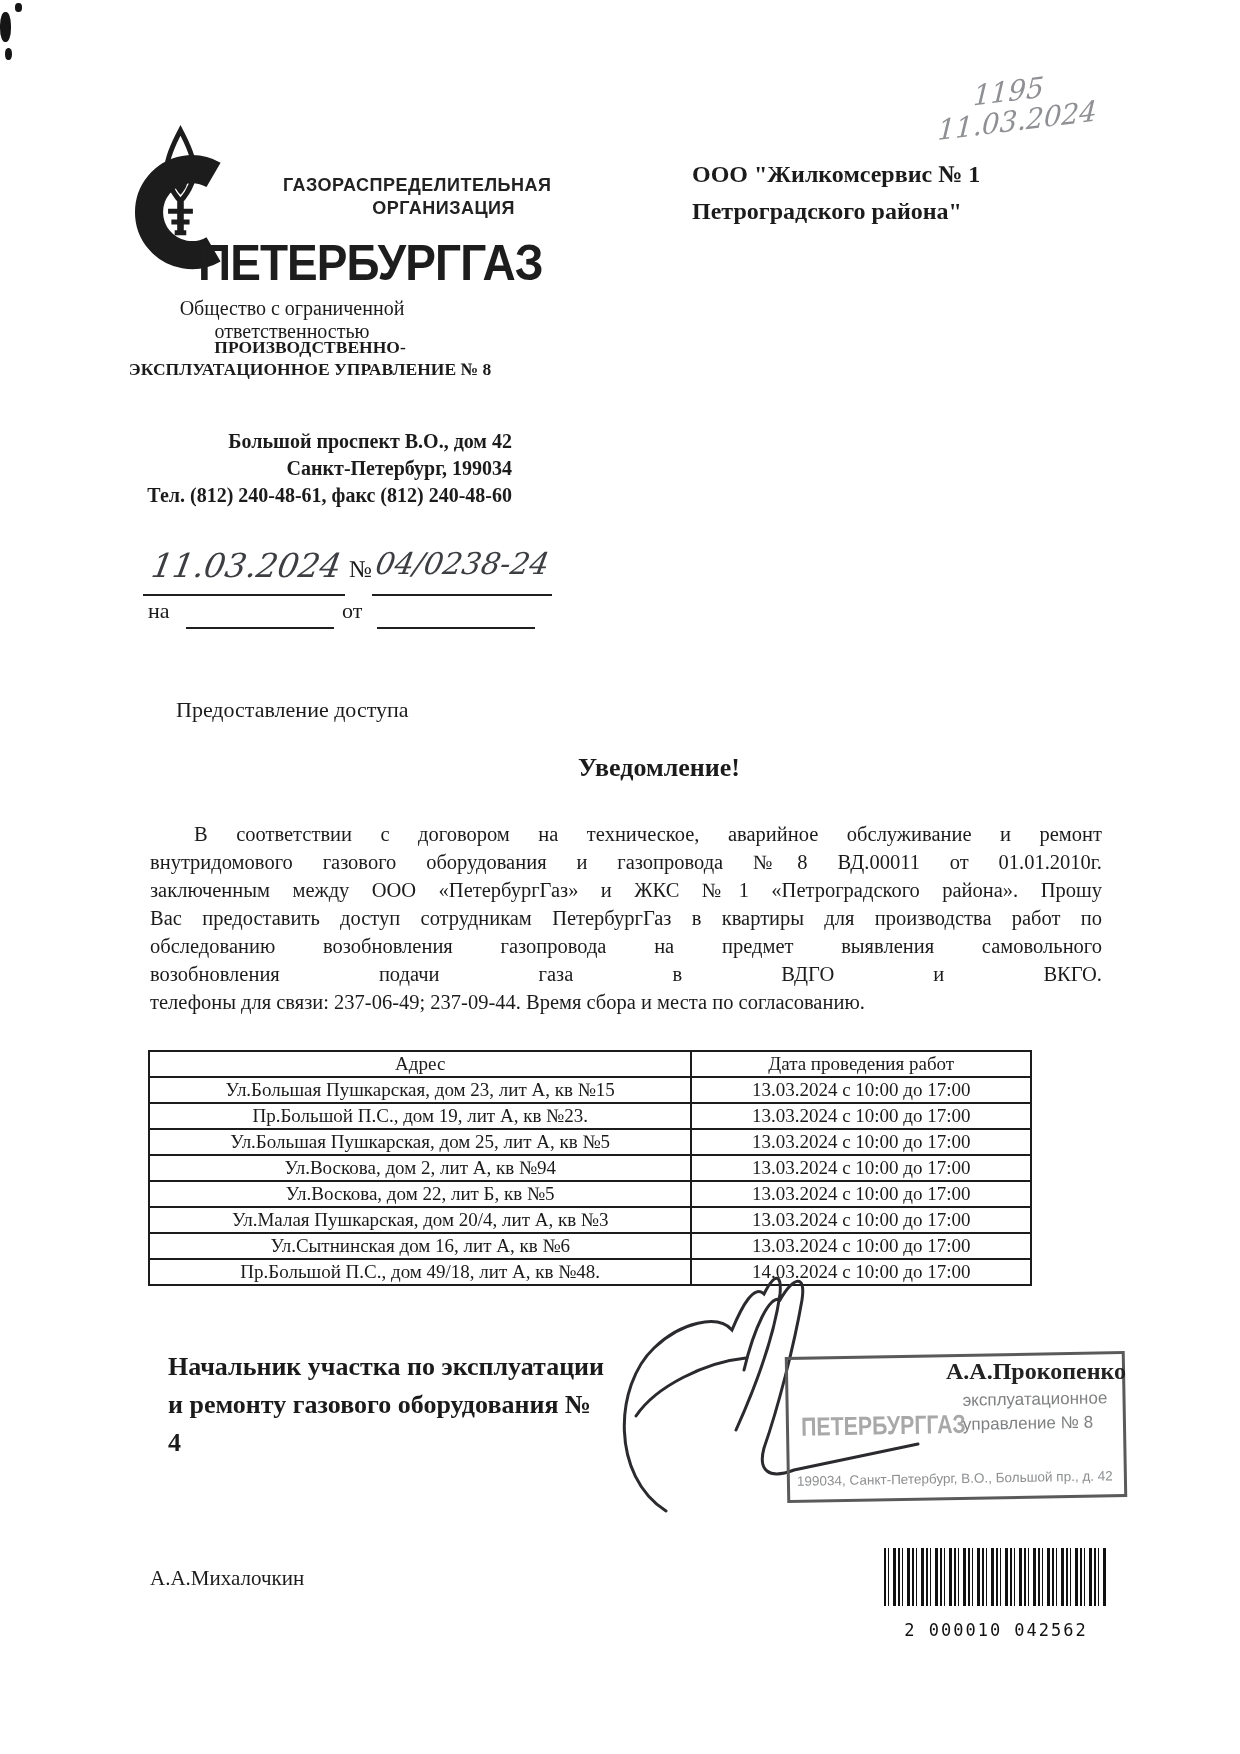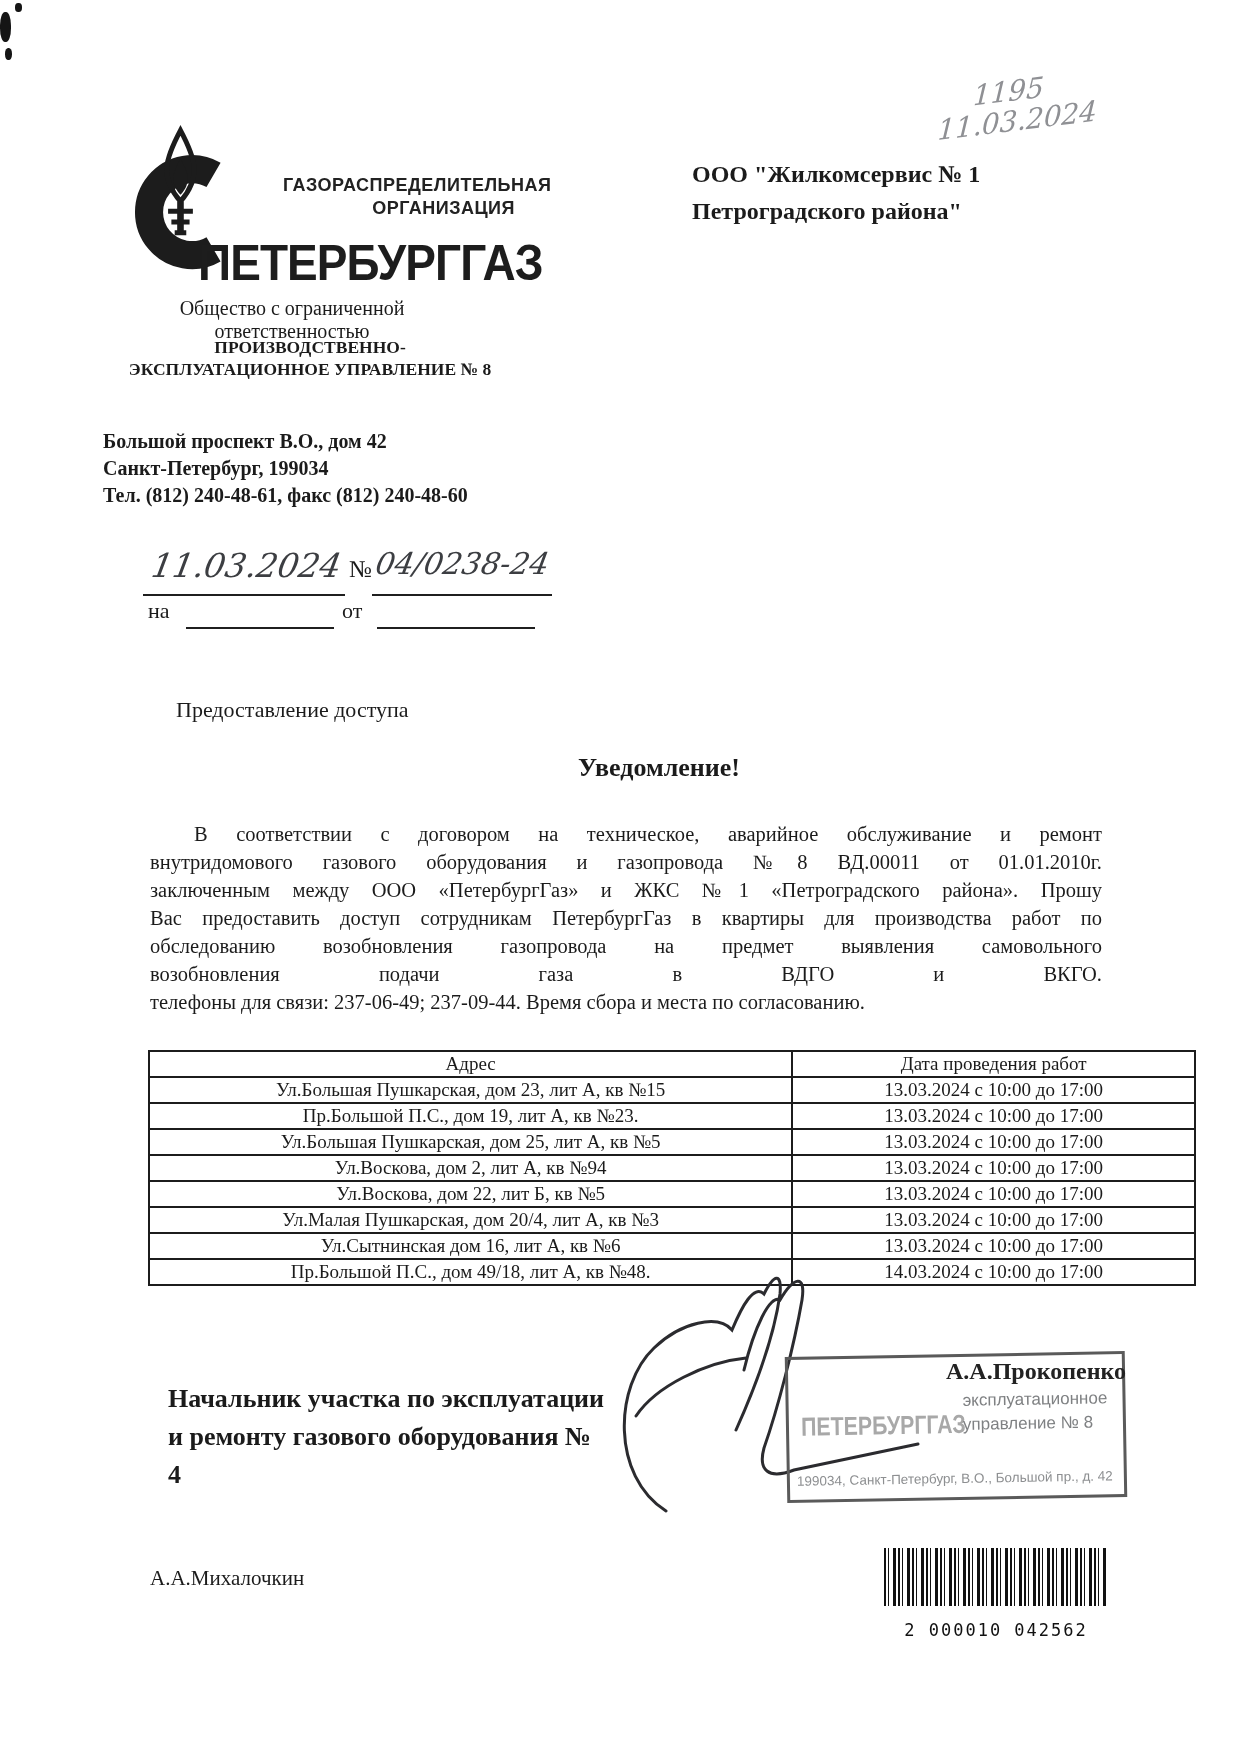--- a/index.html
+++ b/index.html
@@ -36,21 +36,21 @@
     font-size:18px; line-height:23px; letter-spacing:0.5px; color:#222;
   }
   .wordmark {
     left:198px; top:234px; font-family:"Liberation Sans", sans-serif;
     font-weight:bold; font-size:50px; letter-spacing:-1px; color:#1d1d1d;
     transform:scaleX(0.92); transform-origin:left center; white-space:nowrap;
   }
   .llc   { left:118px; top:297px; width:348px; text-align:center; font-size:20px; }
   .dept  { left:108px; top:336px; width:404px; text-align:center; font-weight:bold;
            font-size:17.5px; line-height:22px; }
-  .addr  { left:103px; top:428px; width:424px; text-align:left; font-weight:bold;
+  .addr  { left:88px; top:428px; width:424px; text-align:right; font-weight:bold;
            font-size:20px; line-height:27px; }
 
   .ref-date { left:152px; top:546px; font-size:33px; }
   .ref-no   { left:349px; top:556px; font-size:24px; }
   .ref-num  { left:376px; top:546px; font-size:30px; }
   .uline { position:absolute; border-top:2px solid #1f1f1f; height:0; }
   .uline-a { left:143px; top:594px; width:202px; }
   .uline-b { left:372px; top:594px; width:180px; }
   .na { left:148px; top:598px; font-size:22px; }
   .ot { left:342px; top:598px; font-size:22px; }
@@ -61,30 +61,30 @@
 
   .subject { left:176px; top:697px; font-size:22px; }
   .doc-title { left:184px; top:753px; width:950px; text-align:center;
                font-weight:bold; font-size:26px; }
 
   .body-par { left:150px; top:820px; width:952px; font-size:20.5px; line-height:28px; }
   .bline { text-align:justify; text-align-last:justify; }
   .bline.indent { text-indent:44px; }
   .bline.last { text-align:right; text-align-last:left; }
 
-  .sched { left:148px; top:1050px; width:1048px; border-collapse:collapse;
+  .sched { left:148px; top:1050px; width:884px; border-collapse:collapse;
            font-size:19px; position:absolute; table-layout:fixed; }
   .sched th, .sched td {
     border:2px solid #1c1c1c; height:24px; padding:0 3px;
     text-align:center; font-weight:normal; overflow:hidden; white-space:nowrap;
   }
   .sched col.c1 { width:61.5%; } .sched col.c2 { width:38.5%; }
 
   .sig-pos { left:168px; top:1348px; width:520px; font-size:26px;
-             font-weight:bold; line-height:38px;margin-top:32px; }
+             font-weight:bold; line-height:38px; }
   .signature-svg { left:596px; top:1266px; }
 
   .stamp { left:786px; top:1354px; width:334px; height:140px;
            border:3px solid #5a5a5a; transform:rotate(-1deg); }
   .stamp-wordmark {
     position:absolute; left:12px; top:52px; font-family:"Liberation Sans", sans-serif;
     font-weight:bold; font-size:26px; color:#9a9a9a; opacity:0.85;
     transform:scaleX(0.82); transform-origin:left center; white-space:nowrap;
   }
   .stamp-unit { position:absolute; left:174px; top:32px;

